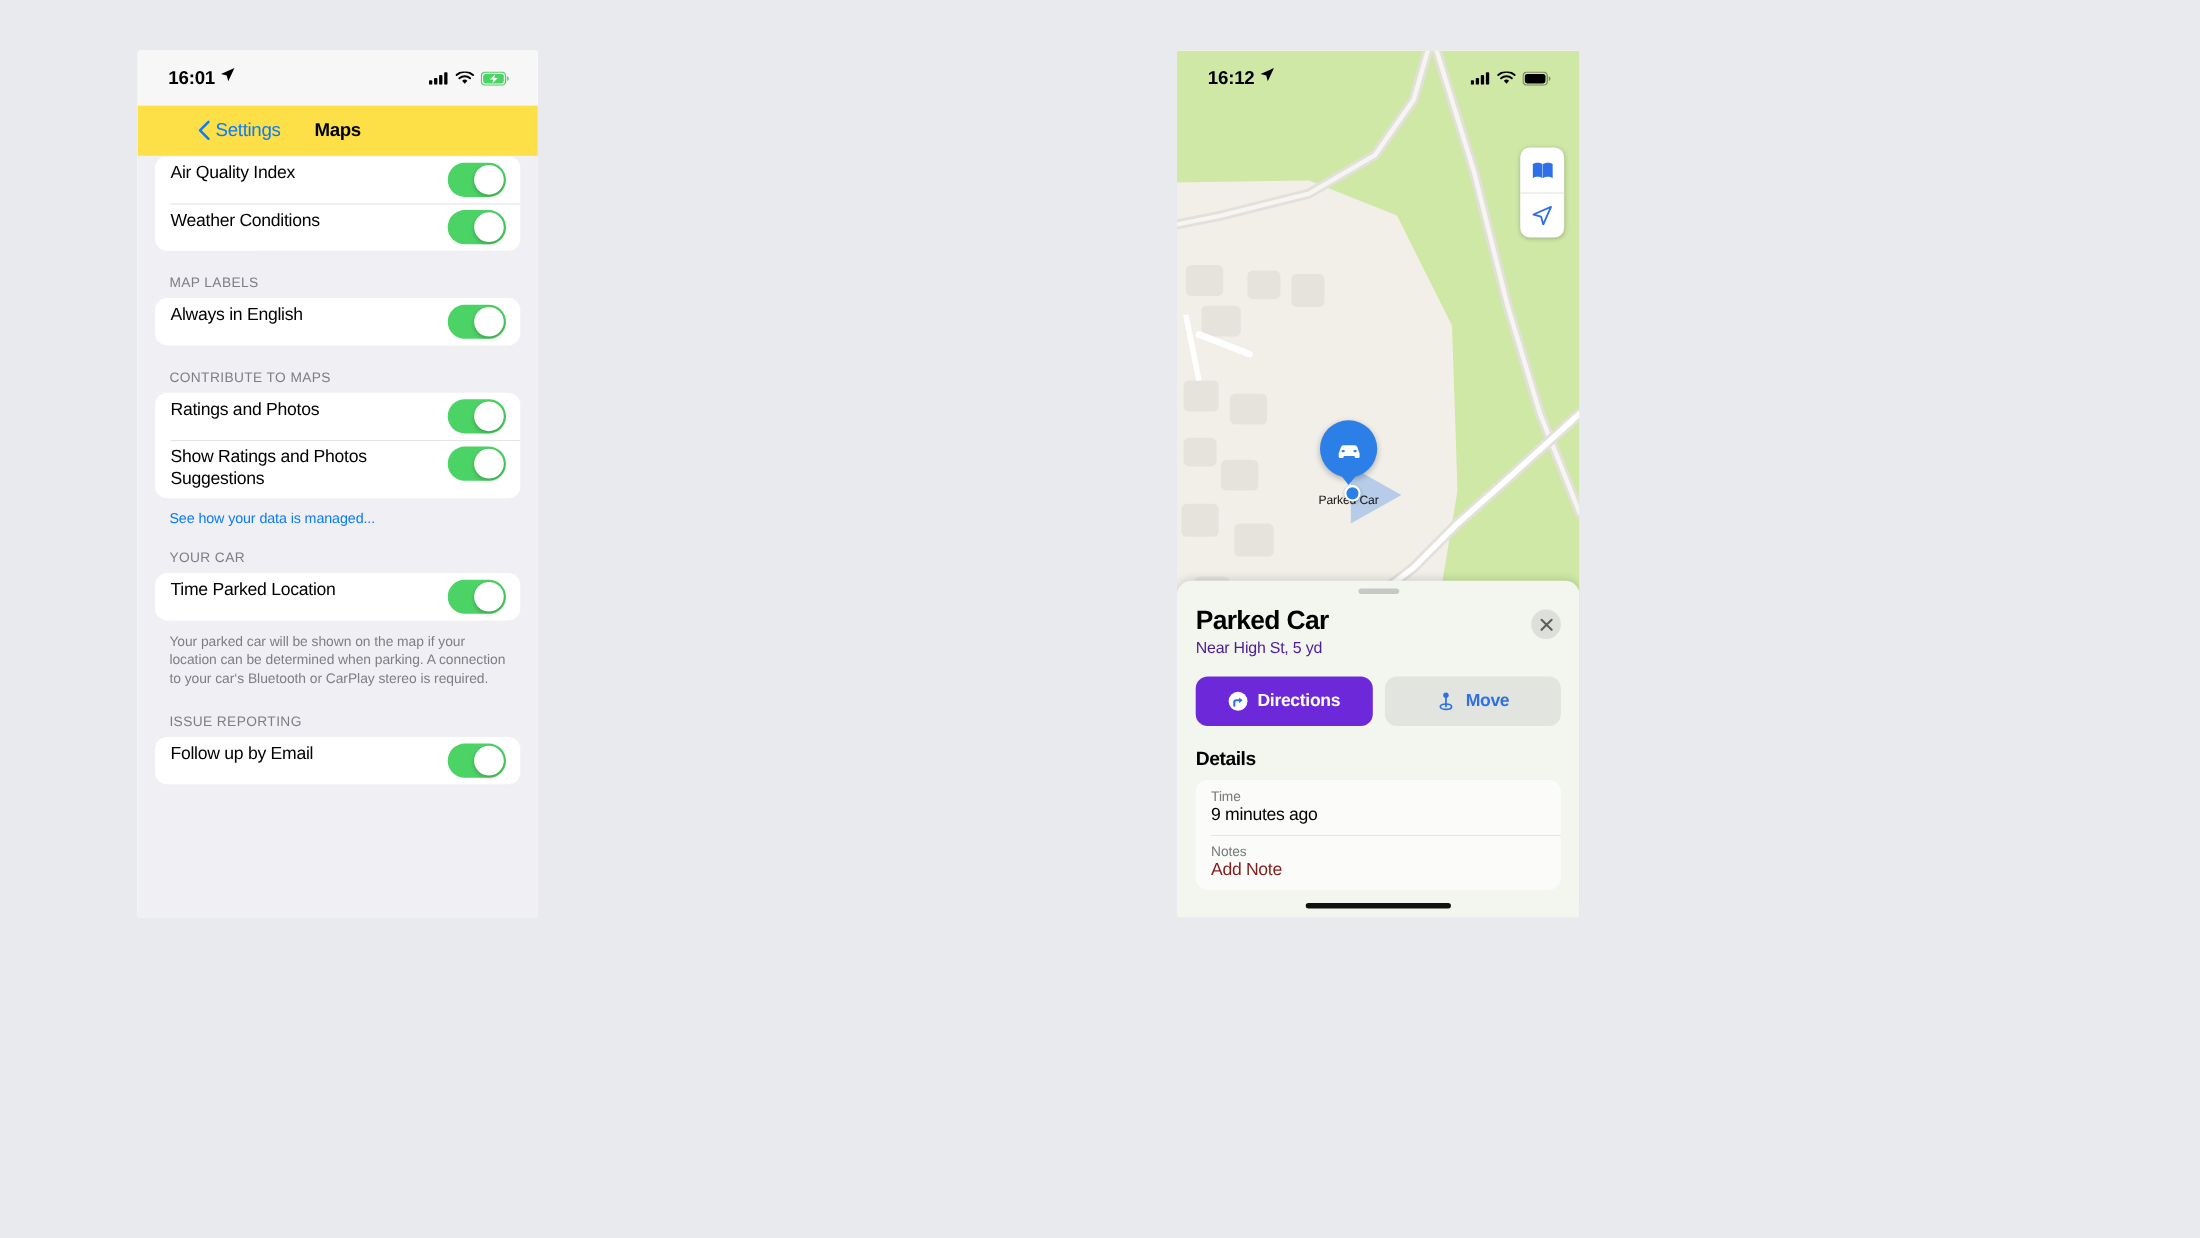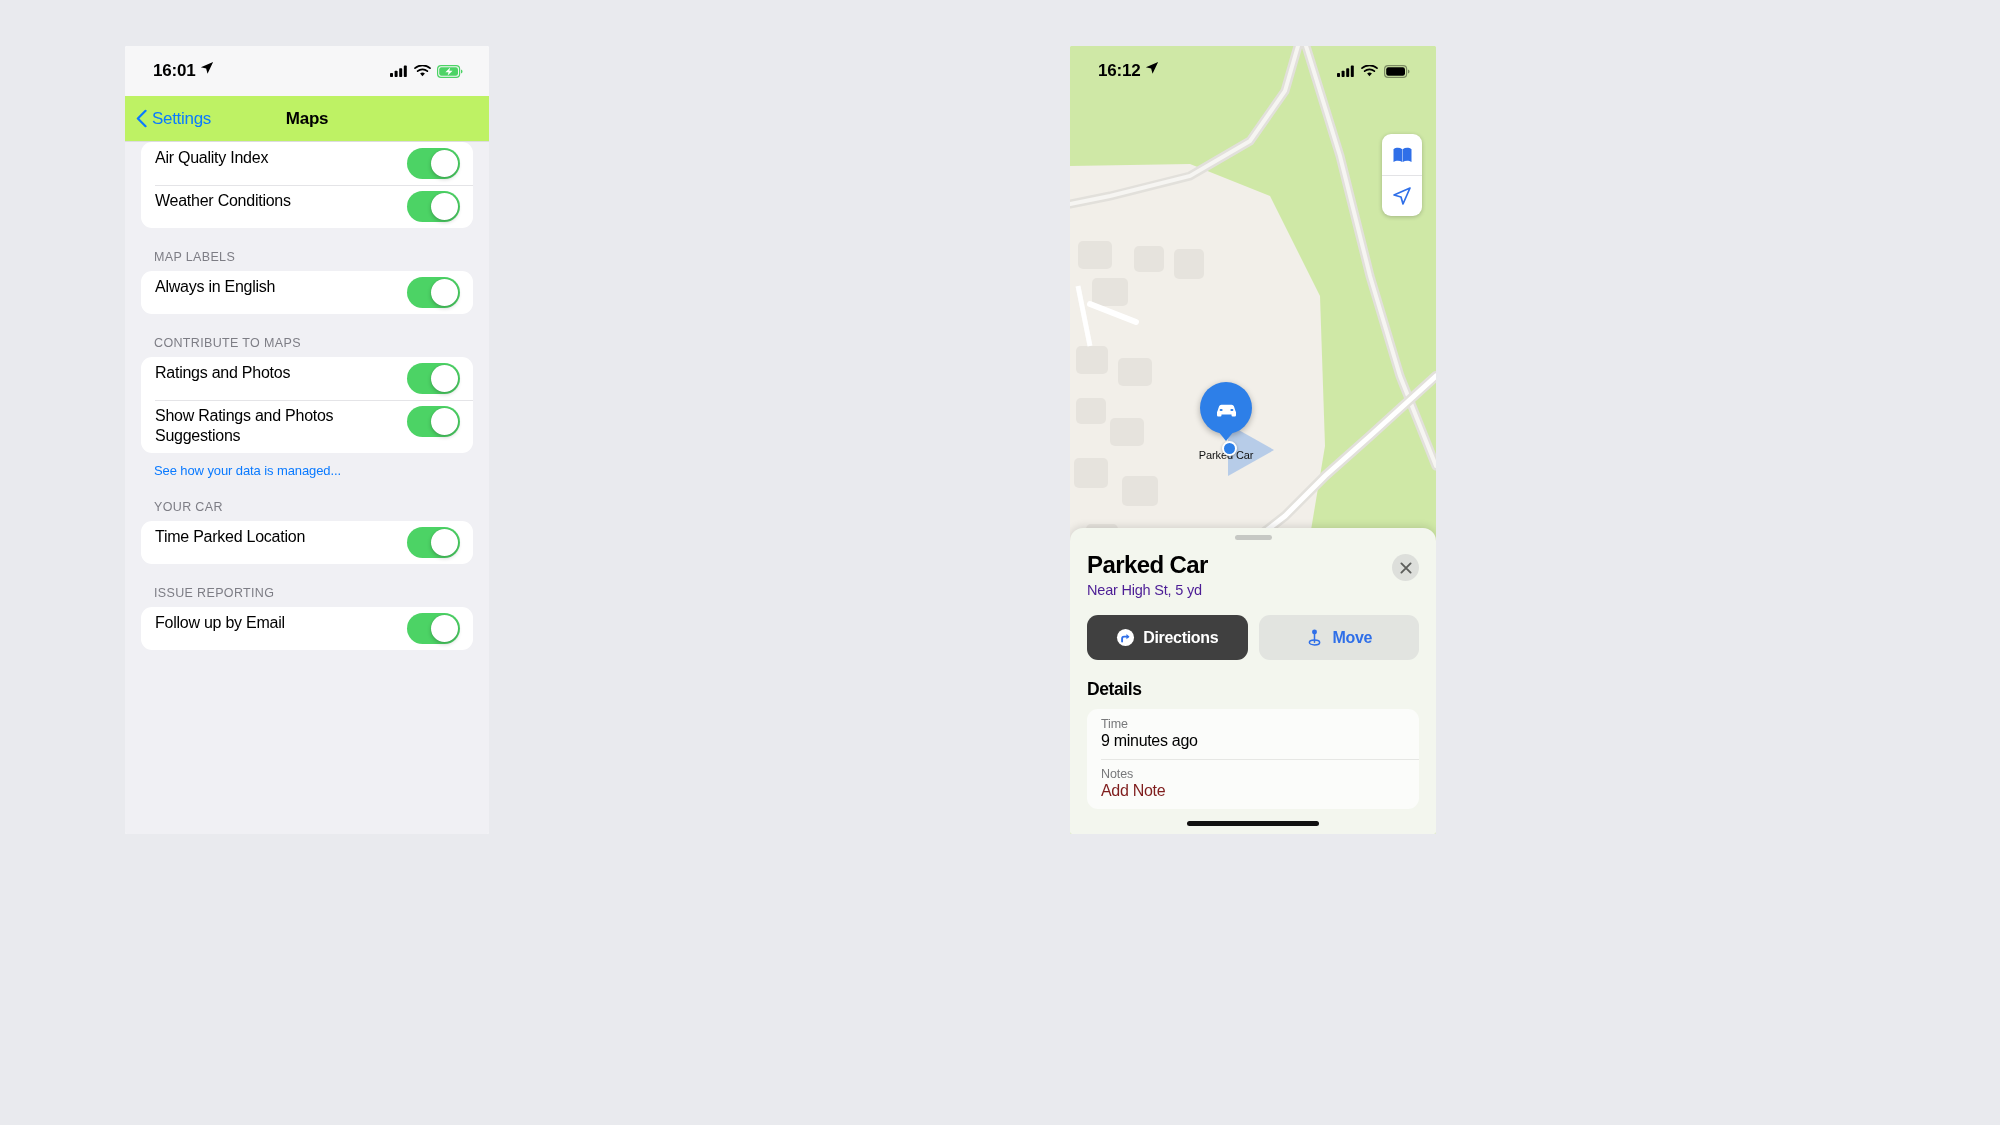--- a/index.html
+++ b/index.html
@@ -29,24 +29,25 @@
   }
   .sb-left { display: flex; align-items: flex-start; gap: 5px; }
   .sb-time { font-size: 17px; font-weight: 600; letter-spacing: -0.2px; color: #000; }
   .sb-arrow { width: 14px; height: 14px; display: block; }
   .sb-right { display: flex; align-items: center; gap: 6px; }
   .sb-right svg { display: block; }
 
   
   #phone-left .nav {
     height: 46px;
-    background: #bef264;
+    background: #fde047;
     display: flex; align-items: center;
     position: relative;
     border-bottom: 1px solid #dcdcdf;
+    padding-left: 44px;
   }
   .nav-back {
     display: flex; align-items: center; gap: 5px;
     margin-left: 11px; color: #0a7aff;
     font-size: 17px; letter-spacing: -0.3px;
     cursor: pointer;
   }
   .nav-chev { width: 11px; height: 19px; display:block; }
   .nav-title {
     position: absolute; left: 0; right: 0; text-align: center;
@@ -191,21 +192,21 @@
     background: #dddfdb; display: flex; align-items: center; justify-content: center;
     cursor: pointer; margin-top: 3px; flex: 0 0 auto;
   }
   .action-row { display: flex; gap: 11px; margin-top: 17px; }
   .act {
     flex: 1; height: 45px; border-radius: 11px;
     display: flex; align-items: center; justify-content: center; gap: 8px;
     font-size: 16px; font-weight: 600; letter-spacing: -0.3px;
     cursor: pointer;
   }
-  .act-primary { background: #404040; color: #fff; }
+  .act-primary { background: #6d28d9; color: #fff; }
   .act-secondary { background: #e2e4e0; color: #2f6fe8; }
   .details-title { font-size: 17.5px; font-weight: 700; color: #000; margin-top: 19px; letter-spacing: -0.4px; }
   .details-card {
     background: #fbfcfa; border-radius: 11px; margin-top: 9px; overflow: hidden;
   }
   .detail-row { padding: 8px 14px 9px; position: relative; }
   .detail-row + .detail-row::before {
     content: ""; position: absolute; left: 14px; right: 0; top: 0; height: 1px; background: #e6e7e4;
   }
   .detail-key { font-size: 12.5px; color: #77787a; letter-spacing: -0.1px; }
@@ -307,20 +308,21 @@
 
       <div class="sec-header">YOUR CAR</div>
       <div class="group">
         <div class="row">
           <div class="row-label">Time Parked Location</div>
           <div class="toggle">
               <div class="knob"></div>
             </div>
         </div>
       </div>
+      <div class="footer-note">Your parked car will be shown on the map if your location can be determined when parking. A connection to your car‘s Bluetooth or CarPlay stereo is required.</div>
 
       <div class="sec-header">ISSUE REPORTING</div>
       <div class="group">
         <div class="row">
           <div class="row-label">Follow up by Email</div>
           <div class="toggle">
               <div class="knob"></div>
             </div>
         </div>
       </div>

